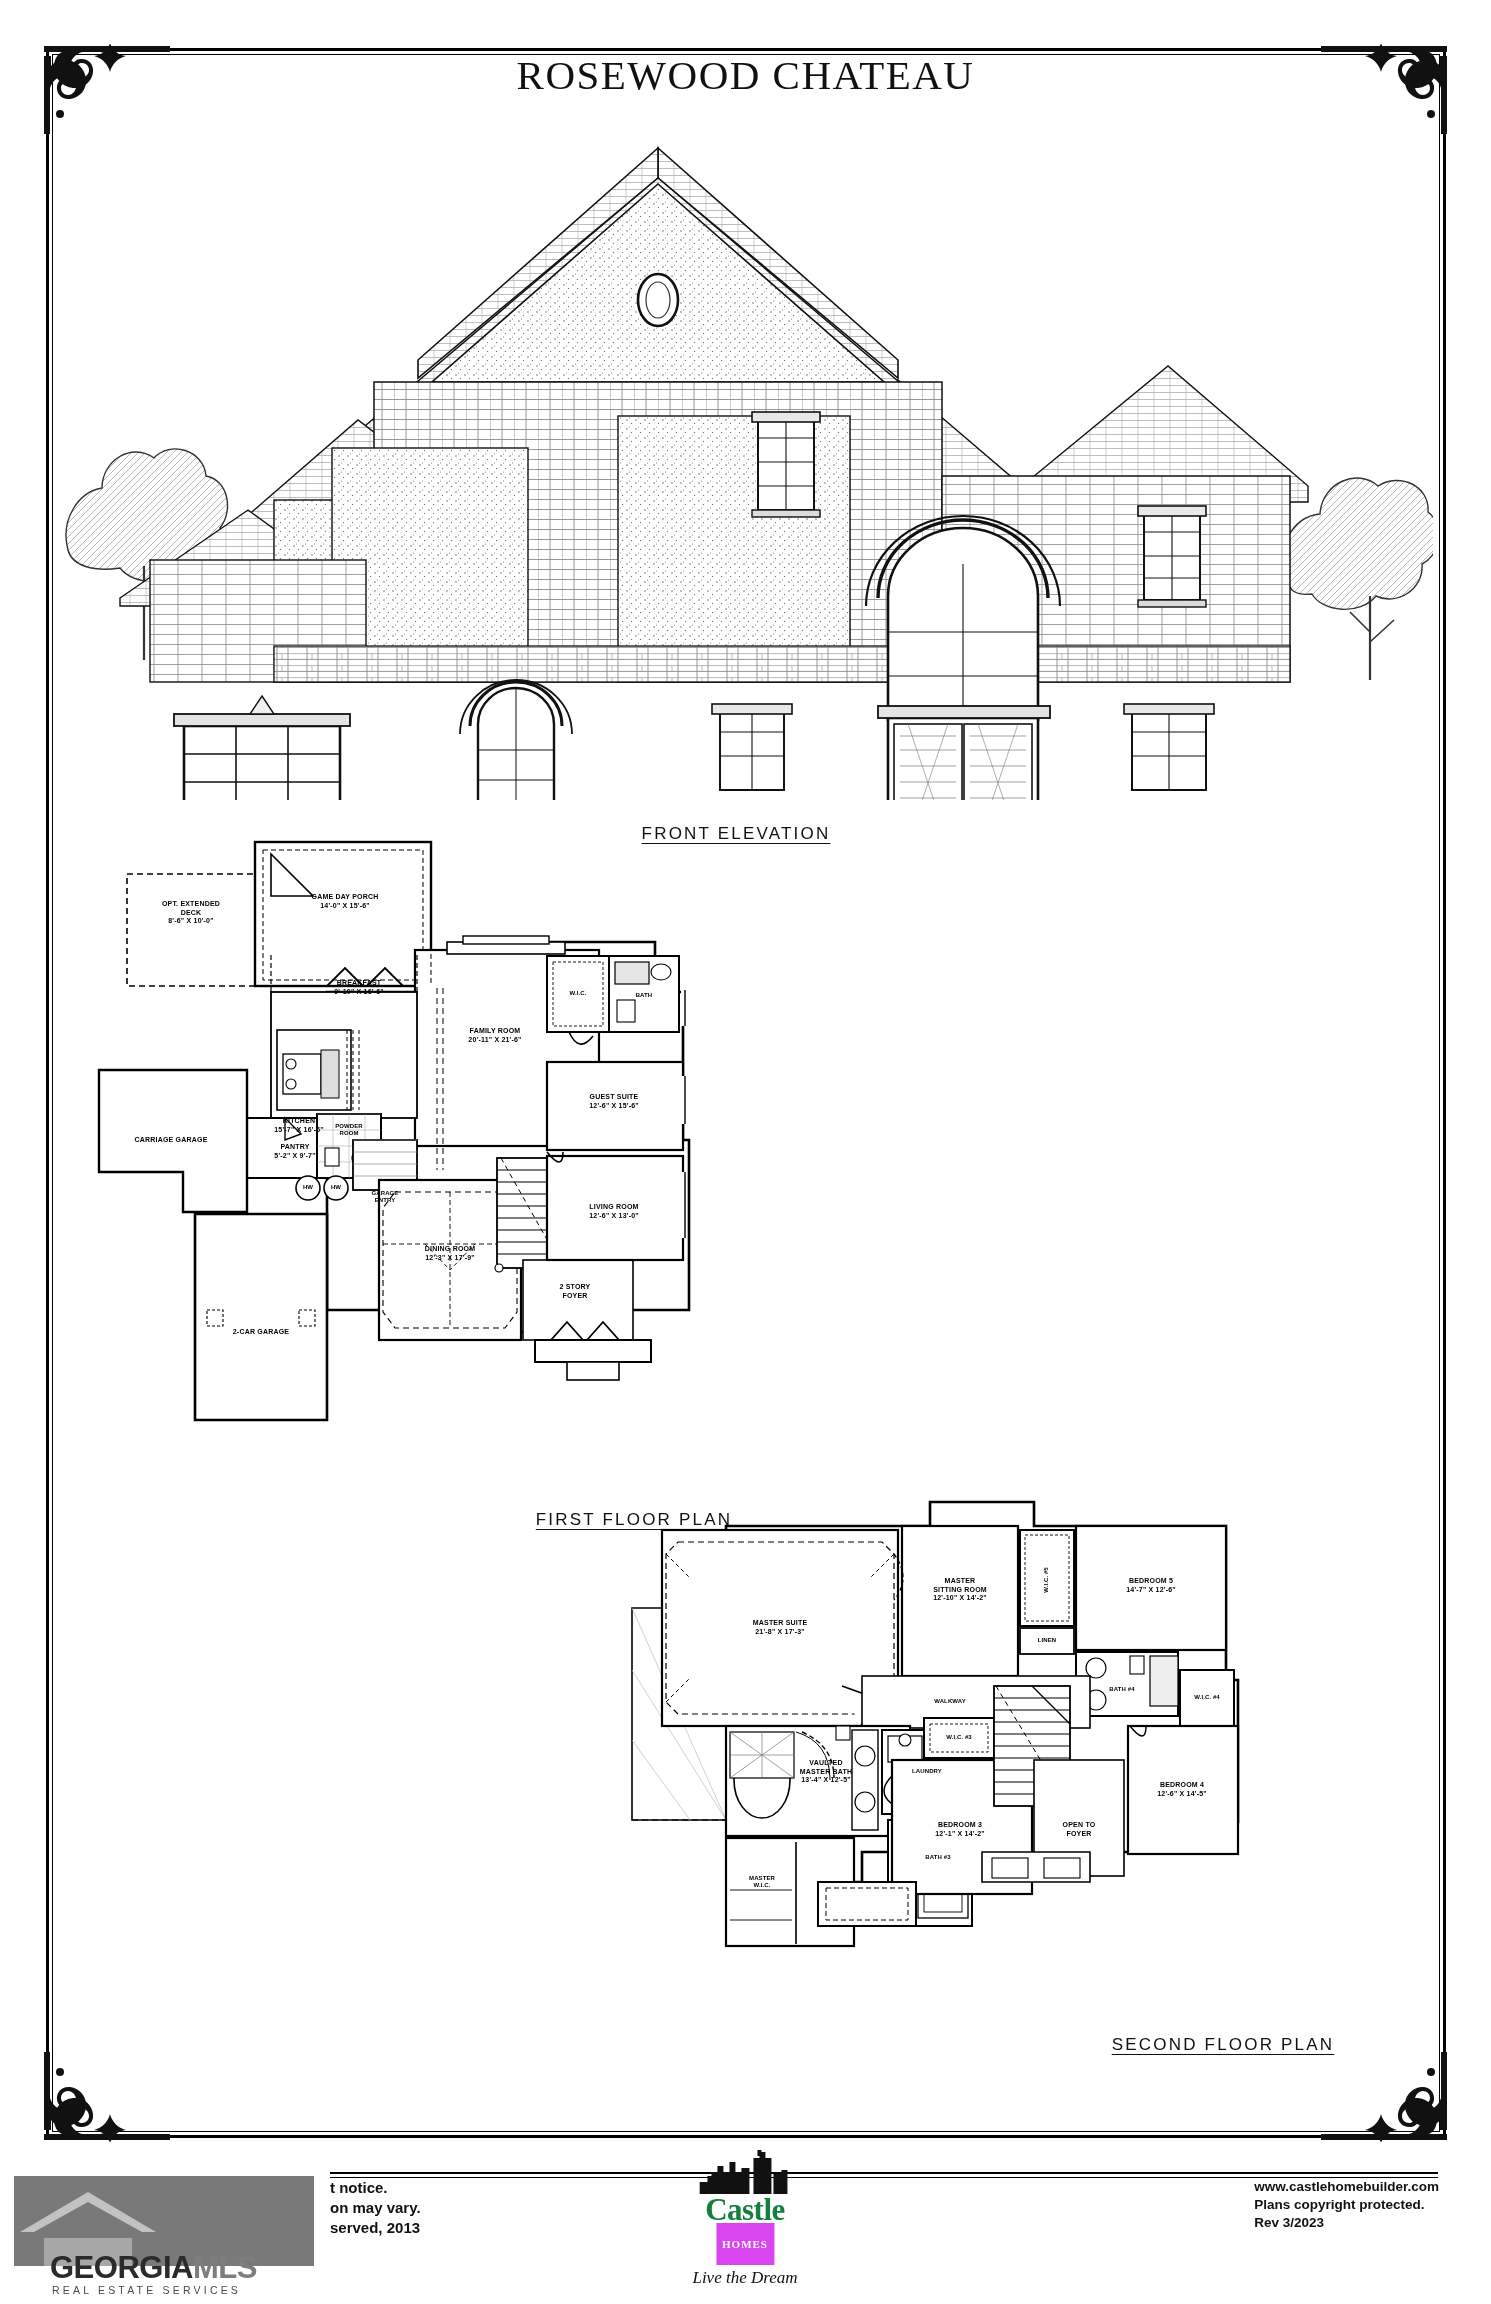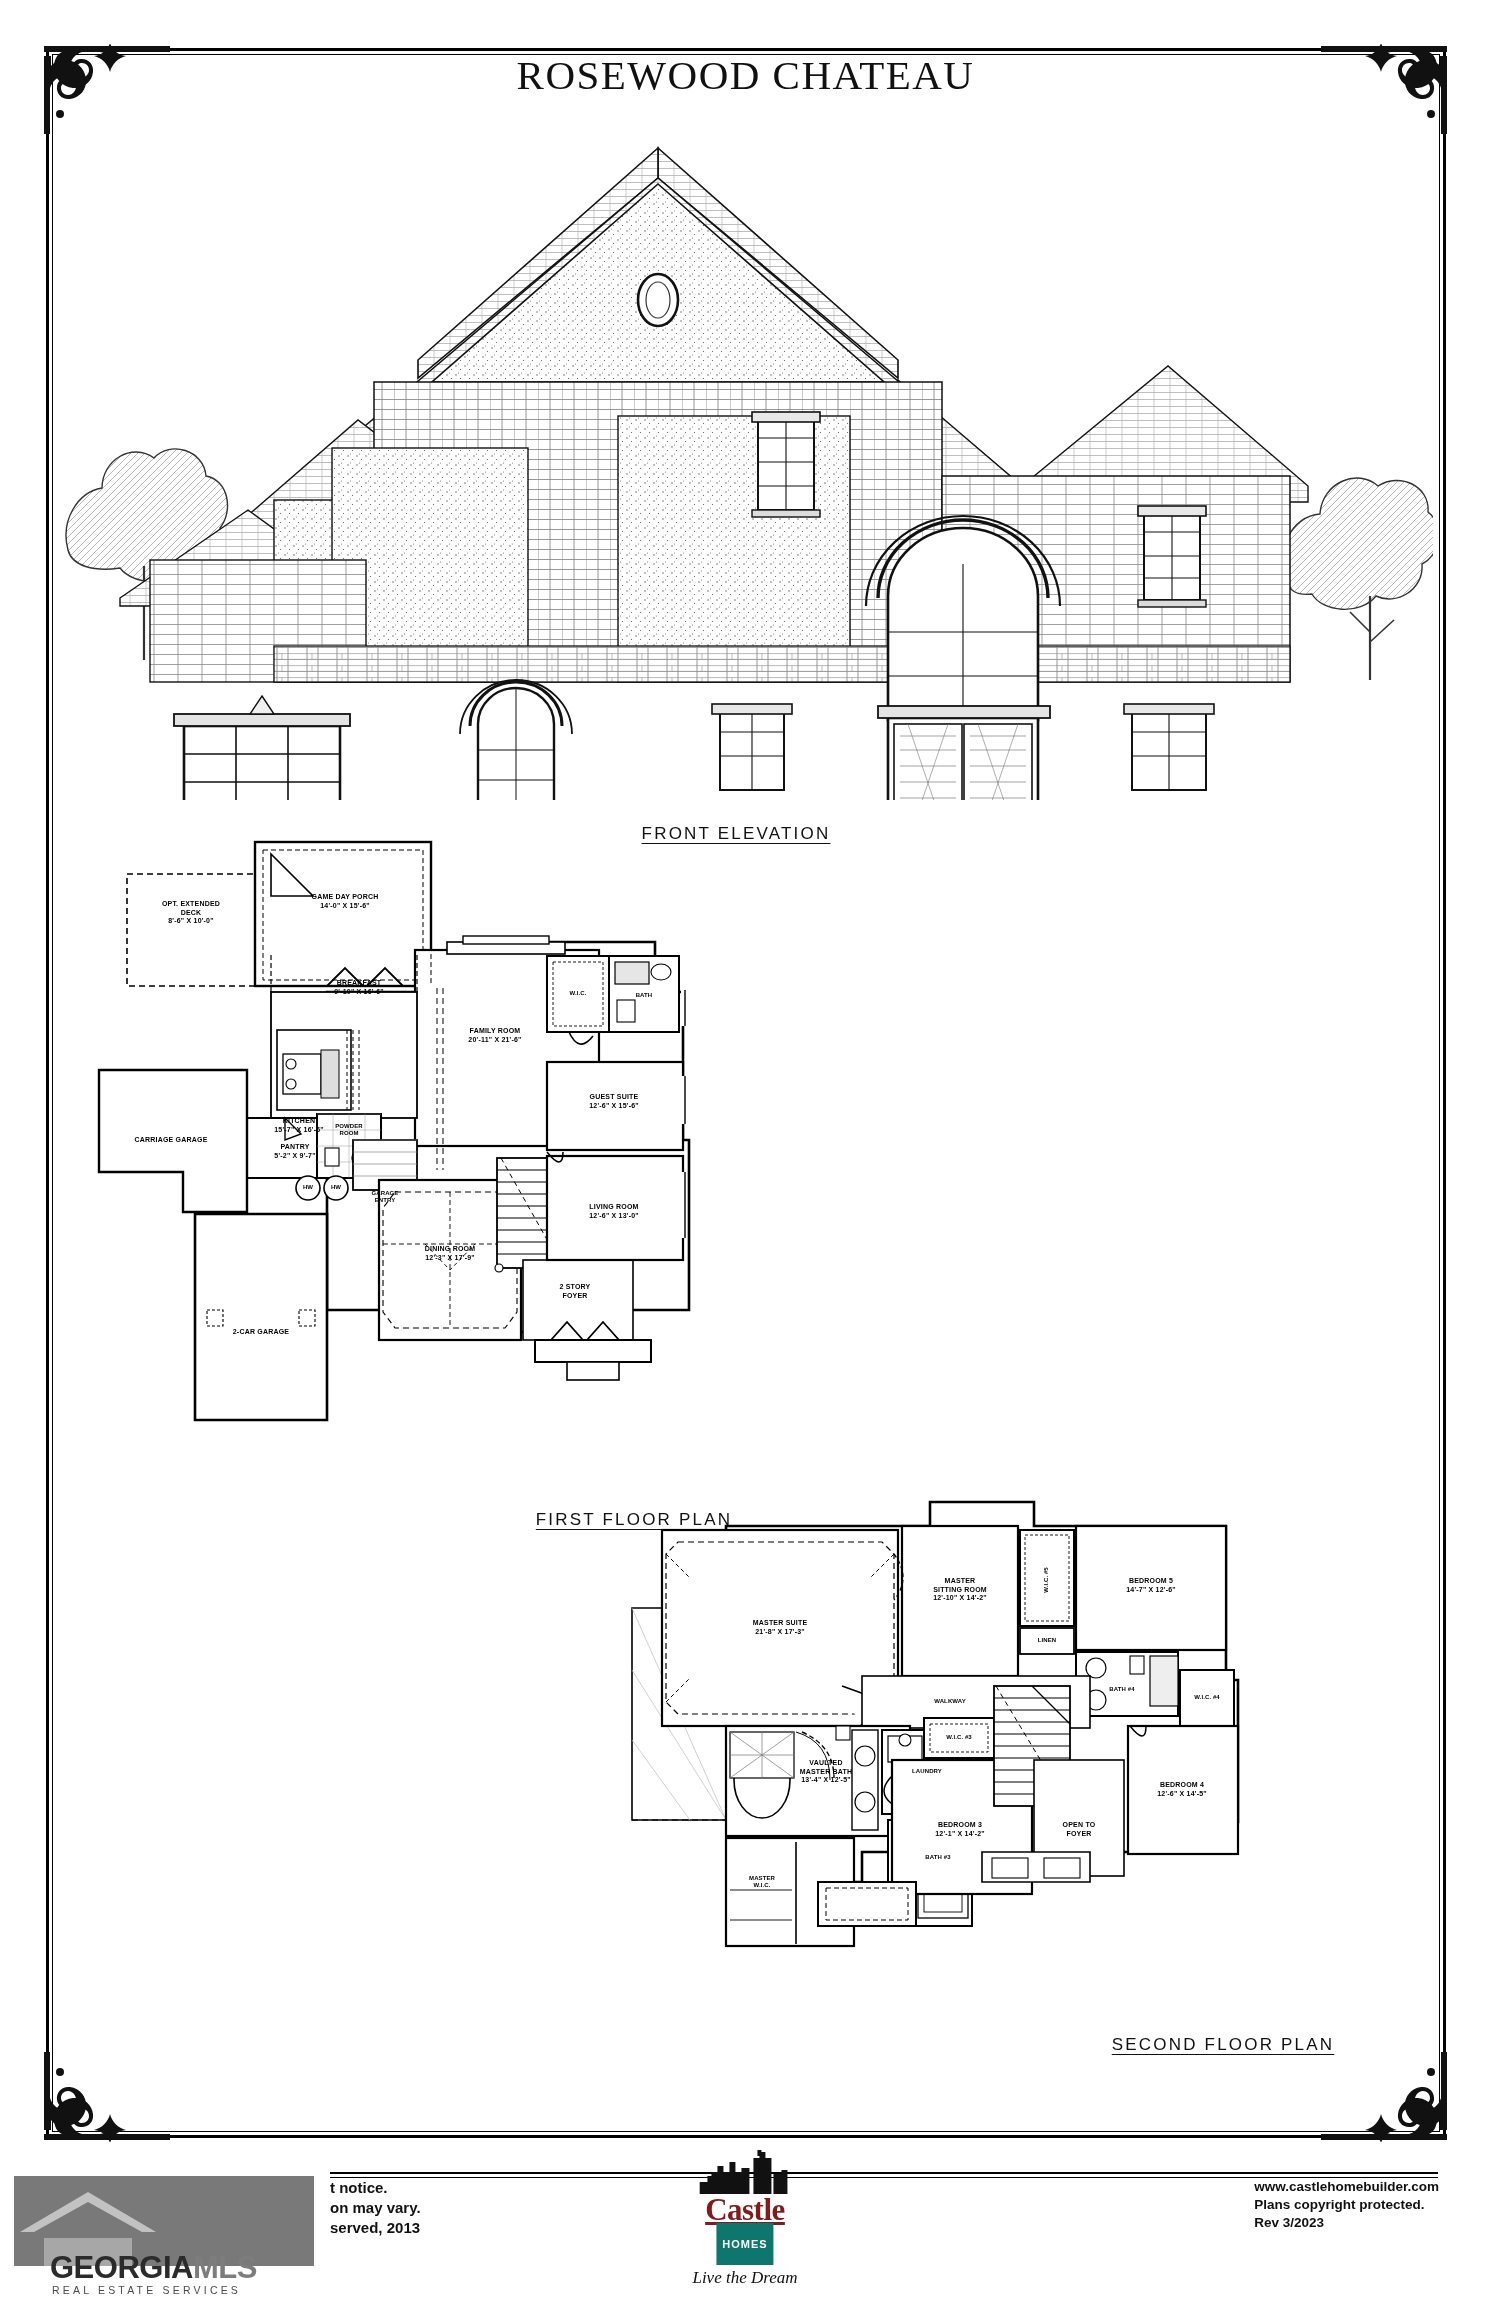--- a/index.html
+++ b/index.html
@@ -130,34 +130,34 @@
   .castle-logo {
     position: absolute;
     left: 745px; top: 2148px;
     transform: translateX(-50%);
     text-align: center;
   }
   .castle-word {
     font-family: "Liberation Serif", serif;
     font-size: 31px;
     font-weight: bold;
-    color: #7f1d1d;
+    color: #15803d;
     line-height: 1;
     letter-spacing: -0.5px;
-    text-decoration: underline;
   }
   .castle-sub {
     display: inline-block;
-    background: #0f766e;
+    background: #d946ef;
     color: #fff;
     font-size: 11px;
     font-weight: bold;
     letter-spacing: 1px;
     padding: 15px 6px;
     margin-top: -2px;
+    font-family: Liberation Serif, serif;
   }
   .castle-tag {
     font-family: "Liberation Serif", serif;
     font-style: italic;
     font-size: 17px;
     color: #111;
     margin-top: 3px;
   }
   .castle-top { line-height: 0; }
 

